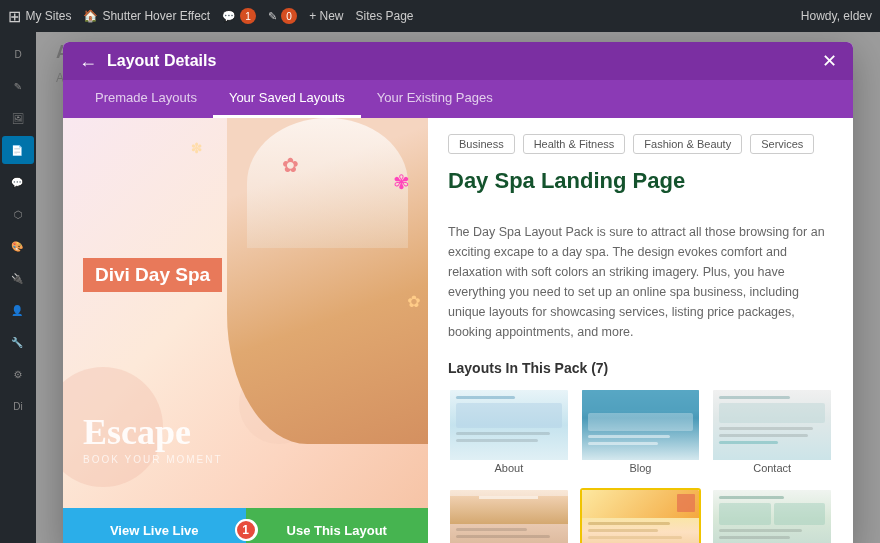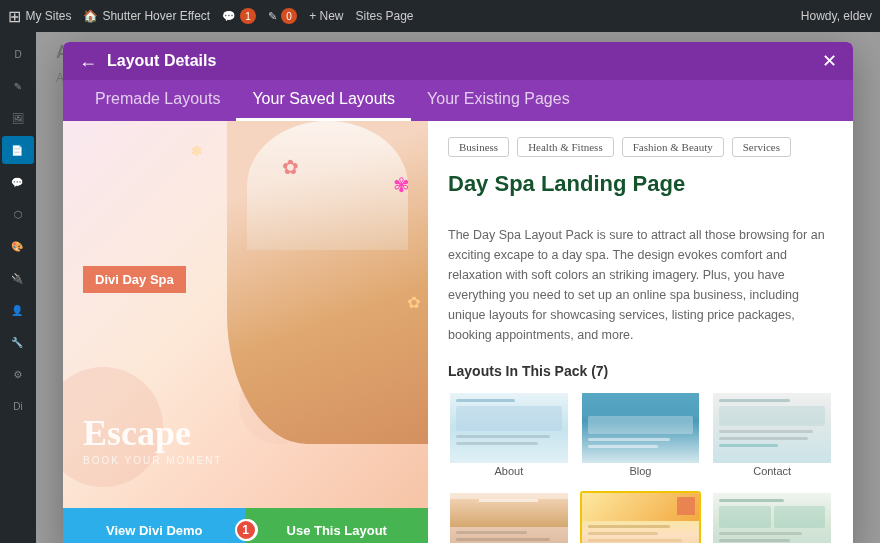--- a/index.html
+++ b/index.html
@@ -161,21 +161,21 @@
 
     
     .modal-tabs {
       background: #8b3ab5;
       display: flex;
       padding: 0 16px;
     }
     .modal-tab {
       color: rgba(255,255,255,0.75);
       padding: 10px 16px;
-      font-size: 16px;
+      font-size: 13px;
       cursor: pointer;
       border-bottom: 3px solid transparent;
       transition: color 0.2s;
     }
     .modal-tab.active {
       color: #fff;
       border-bottom-color: #fff;
     }
 
     
@@ -225,21 +225,21 @@
       text-transform: uppercase;
       margin-top: 4px;
     }
     .spa-brand-box {
       position: absolute;
       bottom: 60%;
       left: 20px;
       background: #e8795a;
       color: #fff;
       padding: 6px 12px;
-      font-size: 13px;
+      font-size: 19px;
       font-weight: 600;
     }
     
     .deco-circle {
       position: absolute;
       border-radius: 50%;
       background: rgba(255,200,180,0.4);
     }
     
     .spa-woman {
@@ -337,21 +337,20 @@
       padding: 16px 20px;
       overflow-y: auto;
     }
 
     
     .category-tags {
       display: flex;
       gap: 8px;
       flex-wrap: wrap;
       margin-bottom: 14px;
-      font-family: Liberation Serif, serif;
     }
     .category-tag {
       border: 1px solid #ccc;
       color: #555;
       font-size: 11px;
       padding: 3px 10px;
       border-radius: 3px;
       cursor: pointer;
     }
 
@@ -525,21 +524,21 @@
               </div>
 
               <div class="spa-overlay-text">
                 <div class="spa-title-big">Escape</div>
                 <div class="spa-subtitle">BOOK YOUR MOMENT</div>
               </div>
             </div>
 
             <div class="preview-buttons">
               <button class="btn-demo">
-                <span>View Divi Demo</span>
+                <span>View Live Live</span>
                 <div class="badge-num">2</div>
               </button>
               <button class="btn-use" style="position:relative;">
                 <div class="badge-num-2">1</div>
                 <span>Use This Layout</span>
               </button>
             </div>
           </div>
 
           <div class="info-pane">

